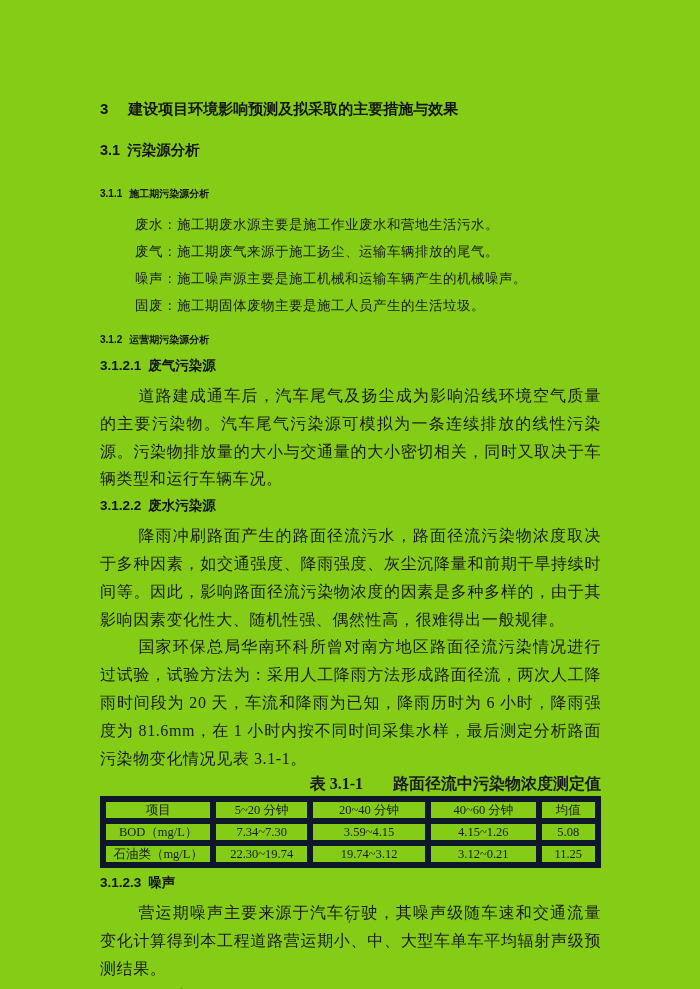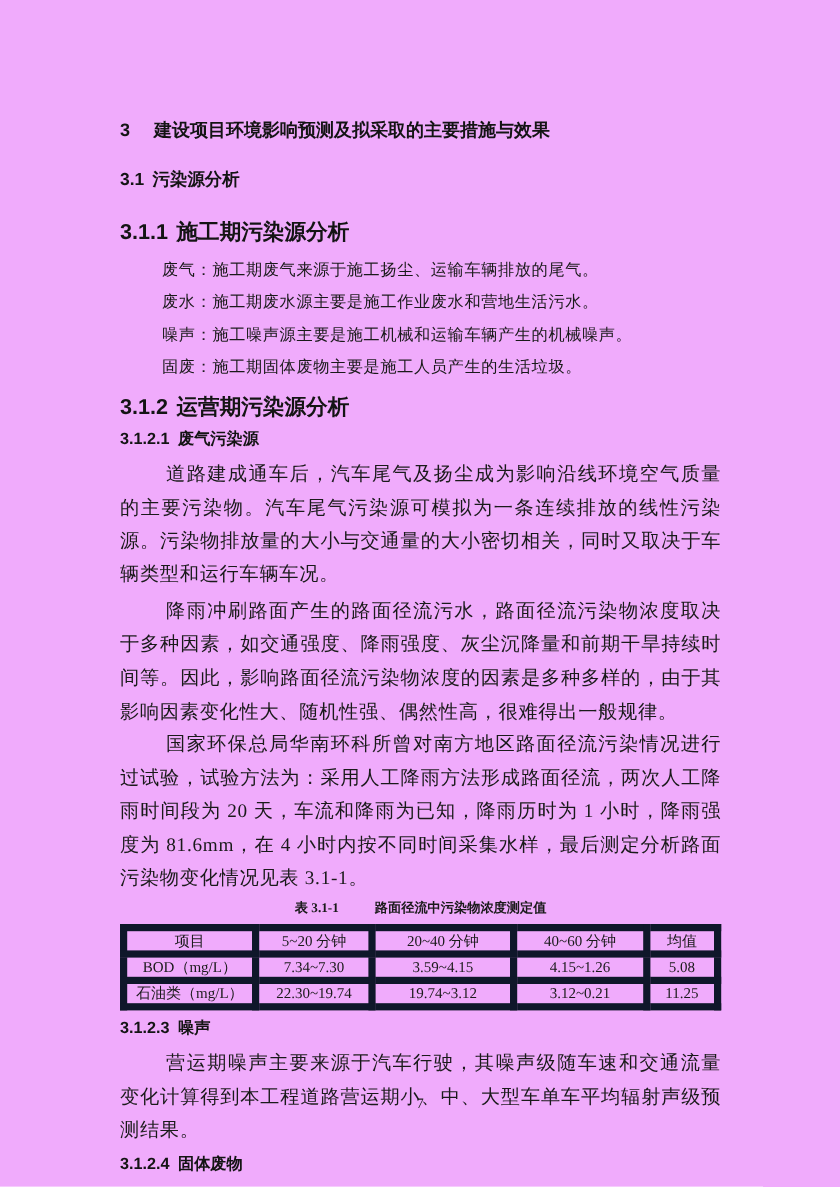--- a/index.html
+++ b/index.html
@@ -4,40 +4,40 @@
 <style>
   html, body {
     margin: 0;
     padding: 0;
     background: #ffffff;
   }
   .page {
     position: relative;
     width: 700px;
     height: 989px;
-    background: #f0abfc;
+    background: #84cc16;
     overflow: hidden;
     font-family: "Liberation Serif", "DejaVu Serif", serif;
     color: #1a1a1a;
     text-decoration: underline;
   }
   .content {
     position: absolute;
     left: 100px;
     top: 100px;
     width: 501px;
   }
   .h1, .h2, .h3, .h4 {
     font-family: "Liberation Sans", "DejaVu Sans", sans-serif;
     font-weight: bold;
     color: #141414;
   }
   .h1 { font-size: 15px; line-height: 18px; margin: 0 0 24px 0; }
   .h2 { font-size: 14.5px; line-height: 17px; margin: 0 0 26px 0; }
-  .h3 { font-size: 18px; line-height: 17px; margin: 12px 0 9px 0; }
+  .h3 { font-size: 10px; line-height: 17px; margin: 12px 0 9px 0; }
   .h4 { font-size: 13.5px; line-height: 17px; margin: 0 0 8px 0; }
   .h1 .sec-num { margin-right: 20px; }
   .h2 .sec-num, .h3 .sec-num, .h4 .sec-num { margin-right: 7px; }
   .h-gap-top { margin-top: 4px; }
   .stmt-list { margin: 0 0 2px 0; }
   .stmt {
     margin: 0;
     padding-left: 35px;
     font-size: 13.5px;
     line-height: 27px;
@@ -46,23 +46,23 @@
   .para {
     margin: 0;
     font-size: 16px;
     line-height: 27.8px;
     text-align: justify;
     text-indent: 2.4em;
     letter-spacing: 0.6px;
   }
   .para-block-end { margin-bottom: 3px; }
   .table-caption {
-    text-align: center;
+    text-align: right;
     font-weight: bold;
-    font-size: 11px;
+    font-size: 16px;
     line-height: 17px;
     margin: 3px 0 4px 0;
     font-family: "Liberation Serif", "DejaVu Serif", serif;
   }
   .table-caption .cap-label { margin-right: 30px; }
   table.data-table {
     width: 100%;
     border-collapse: collapse;
     table-layout: fixed;
     font-size: 12.5px;
@@ -107,39 +107,42 @@
 
     <div class="h2">
       <span class="sec-num">3.1</span><span>污染源分析</span>
     </div>
 
     <div class="h3">
       <span class="sec-num">3.1.1</span><span>施工期污染源分析</span>
     </div>
 
     <div class="stmt-list">
+      <p class="stmt">废水：施工期废水源主要是施工作业废水和营地生活污水。</p>
       <p class="stmt">废气：施工期废气来源于施工扬尘、运输车辆排放的尾气。</p>
-      <p class="stmt">废水：施工期废水源主要是施工作业废水和营地生活污水。</p>
       <p class="stmt">噪声：施工噪声源主要是施工机械和运输车辆产生的机械噪声。</p>
       <p class="stmt">固废：施工期固体废物主要是施工人员产生的生活垃圾。</p>
     </div>
 
     <div class="h3">
       <span class="sec-num">3.1.2</span><span>运营期污染源分析</span>
     </div>
 
     <div class="h4">
       <span class="sec-num">3.1.2.1</span><span>废气污染源</span>
     </div>
 
     <p class="para para-block-end">道路建成通车后，汽车尾气及扬尘成为影响沿线环境空气质量的主要污染物。汽车尾气污染源可模拟为一条连续排放的线性污染源。污染物排放量的大小与交通量的大小密切相关，同时又取决于车辆类型和运行车辆车况。</p>
 
+    <div class="h4 h-gap-top">
+      <span class="sec-num">3.1.2.2</span><span>废水污染源</span>
+    </div>
 
     <p class="para">降雨冲刷路面产生的路面径流污水，路面径流污染物浓度取决于多种因素，如交通强度、降雨强度、灰尘沉降量和前期干旱持续时间等。因此，影响路面径流污染物浓度的因素是多种多样的，由于其影响因素变化性大、随机性强、偶然性高，很难得出一般规律。</p>
-    <p class="para">国家环保总局华南环科所曾对南方地区路面径流污染情况进行过试验，试验方法为：采用人工降雨方法形成路面径流，两次人工降雨时间段为 20 天，车流和降雨为已知，降雨历时为 1 小时，降雨强度为 81.6mm，在 4 小时内按不同时间采集水样，最后测定分析路面污染物变化情况见表 3.1-1。</p>
+    <p class="para">国家环保总局华南环科所曾对南方地区路面径流污染情况进行过试验，试验方法为：采用人工降雨方法形成路面径流，两次人工降雨时间段为 20 天，车流和降雨为已知，降雨历时为 6 小时，降雨强度为 81.6mm，在 1 小时内按不同时间采集水样，最后测定分析路面污染物变化情况见表 3.1-1。</p>
 
     <div class="table-caption">
       <span class="cap-label">表 3.1-1</span><span>路面径流中污染物浓度测定值</span>
     </div>
 
     <table class="data-table">
       <colgroup>
         <col class="col-item">
           <col class="col-t1">
           <col class="col-t2">

